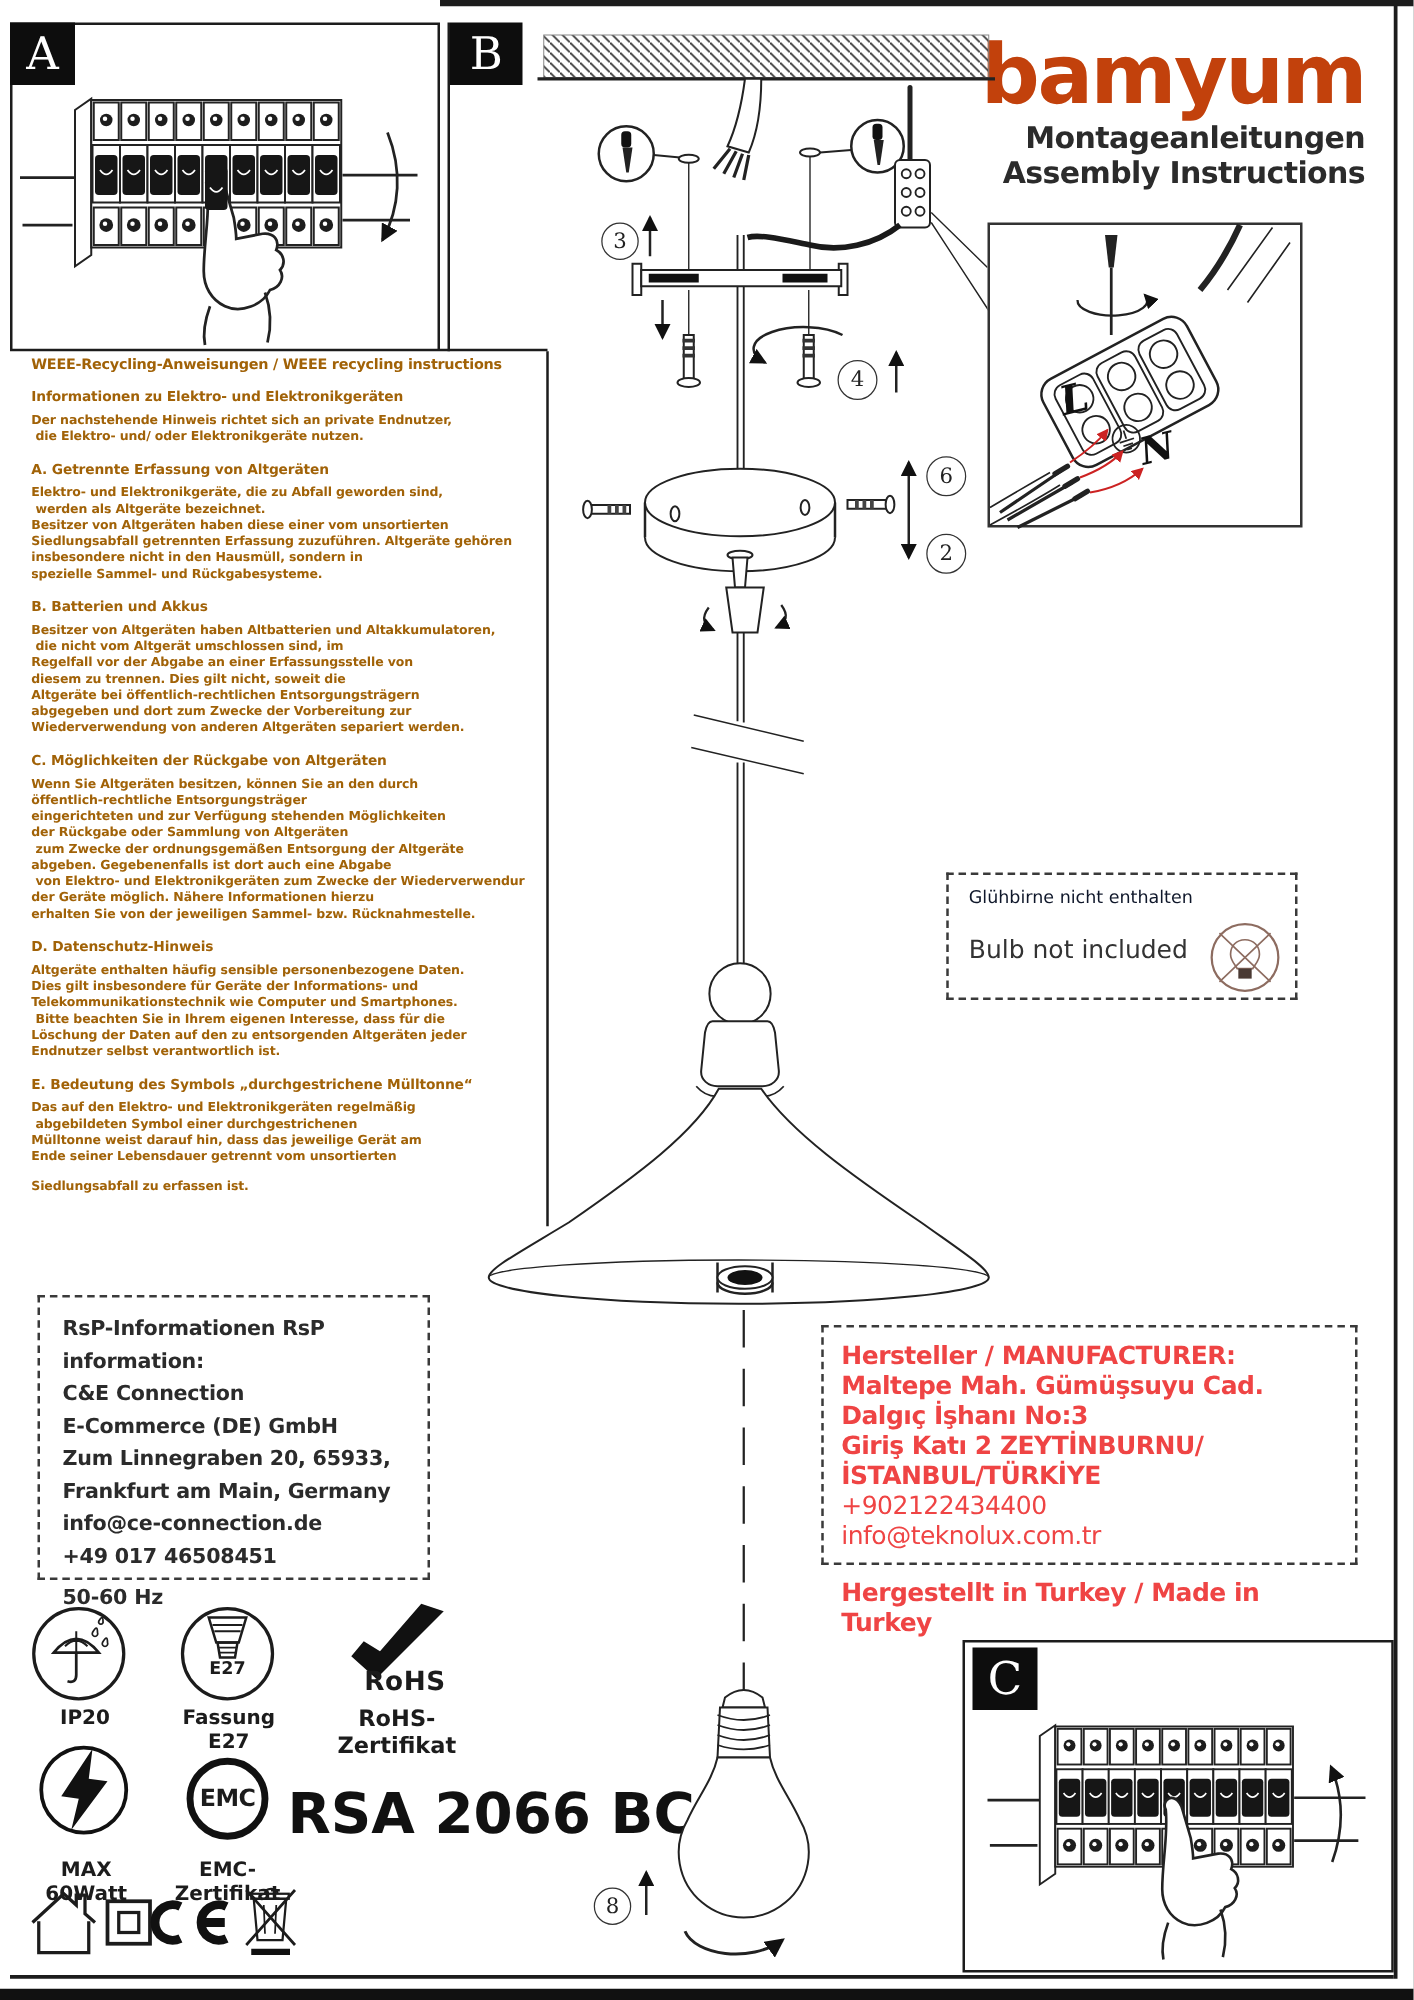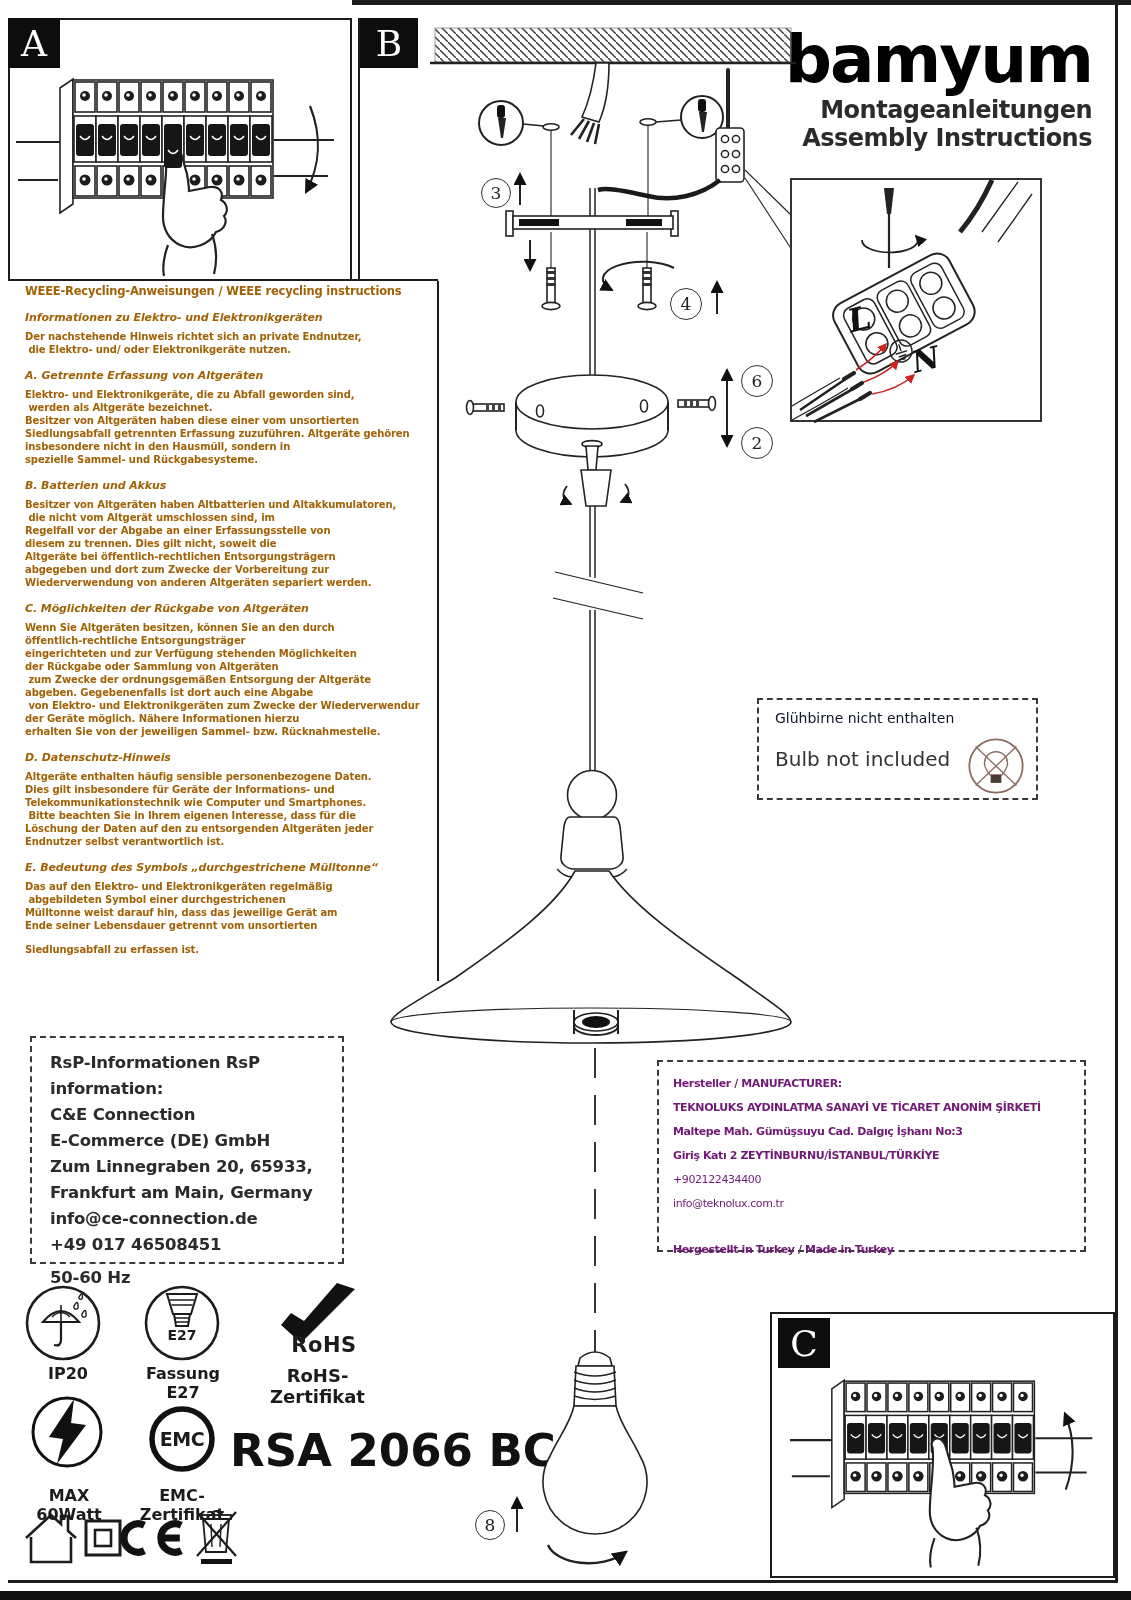--- a/index.html
+++ b/index.html
@@ -7,33 +7,33 @@
         font-family:"DejaVu Sans","Liberation Sans",sans-serif;color:#222;}
   .abs{position:absolute;}
   
   .hline,.vline{position:absolute;background:#1c1c1c;}
   
   .seclabel{position:absolute;background:#0d0d0d;color:#fff;display:flex;align-items:center;justify-content:center;
             font-family:"DejaVu Serif","Liberation Serif",serif;font-size:36px;font-weight:400;}
   
   .weee{position:absolute;left:25px;top:284px;width:414px;color:#a16207;}
   .weee .title{font-size:11.5px;font-weight:bold;letter-spacing:-0.2px;margin:0 0 11px 0;}
-  .weee h4{font-size:11px;font-weight:bold;margin:13px 0 6px 0;letter-spacing:-0.1px;font-style:italic;}
+  .weee h4{font-size:11px;font-weight:bold;margin:13px 0 6px 0;letter-spacing:-0.1px;}
   .weee p{font-size:10px;line-height:13px;margin:0 0 11px 0;white-space:pre-line;letter-spacing:-0.1px;font-weight:bold;}
   
   .brand{position:absolute;left:700px;top:24px;width:392px;text-align:right;}
   .brand .logo{font-size:66px;font-weight:800;letter-spacing:-2px;line-height:72px;}
   .brand .sub{font-size:24px;font-weight:600;color:#2b2b2b;letter-spacing:-0.5px;line-height:28px;}
   
   .dashbox{position:absolute;border:2px dashed #3a3a3a;background:#fff;box-sizing:border-box;}
   .bulbbox .l1{position:absolute;left:16px;top:10px;font-size:14px;font-weight:500;color:#0f172a;}
   .bulbbox .l2{position:absolute;left:16px;top:47px;font-size:20px;font-weight:500;color:#333;}
   .rspbox{padding:12px 0 0 18px;font-size:16.5px;font-weight:600;line-height:26px;letter-spacing:-0.2px;color:#2b2b2b;}
   .rspbox .freq{margin-top:7px;}
-  .mfgbox{padding:10px 0 0 14px;font-size:11px;line-height:24px;letter-spacing:-0.4px;color:#701a75;}
+  .mfgbox{padding:10px 0 0 14px;font-size:20px;line-height:24px;letter-spacing:-0.4px;color:#ef4444;}
   .mfgbox .b{font-weight:bold;}
   .mfgbox .origin{font-weight:bold;margin-top:22px;}
   
   .stepnum{position:absolute;width:28px;height:28px;border:1.6px solid #333;border-radius:50%;background:#fff;
            display:flex;align-items:center;justify-content:center;
            font-family:"DejaVu Serif","Liberation Serif",serif;font-size:17px;color:#222;}
   
   .certlab{position:absolute;font-weight:bold;color:#1c1c1c;text-align:center;}
   .model{position:absolute;font-size:45px;font-weight:bold;letter-spacing:0px;color:#111;}
   .wirelab{position:absolute;font-weight:bold;font-style:italic;color:#111;
@@ -110,21 +110,21 @@
     <rect x="148" y="80" width="18" height="34" rx="3" fill="#161616"></rect>
     <path d="M152,96 q5,7 10,0" stroke="#fff" stroke-width="1.4" fill="none"></path>
     <path d="M294,52 C306,82 304,112 290,138" class="s2" marker-end="url(#ah)"></path>
   </svg>
 
   <div class="seclabel" style="left:360px;top:18px;width:58px;height:50px;">
     <span>B</span>
   </div>
 
   <div class="brand">
-    <div class="logo" style="color:#000000;">bamyum</div>
+    <div class="logo" style="color:#c2410c;">bamyum</div>
     <div class="sub">Montageanleitungen</div>
     <div class="sub">Assembly Instructions</div>
   </div>
 
   <div class="weee">
     <div class="title">WEEE-Recycling-Anweisungen / WEEE recycling instructions</div>
     <h4>Informationen zu Elektro- und Elektronikgeräten</h4>
     <p>Der nachstehende Hinweis richtet sich an private Endnutzer,
 &nbsp;die Elektro- und/ oder Elektronikgeräte nutzen.</p>
     <h4>A. Getrennte Erfassung von Altgeräten</h4>
@@ -363,21 +363,20 @@
     <div>E-Commerce (DE) GmbH</div>
     <div>Zum Linnegraben 20, 65933,</div>
     <div>Frankfurt am Main, Germany</div>
     <div>info@ce-connection.de</div>
     <div>+49 017 46508451</div>
     <div class="freq">50-60 Hz</div>
   </div>
 
   <div class="dashbox mfgbox" style="left:657px;top:1060px;width:429px;height:192px;border-width:2.5px;">
     <div class="b">Hersteller / MANUFACTURER:</div>
-    <div class="b">TEKNOLUKS AYDINLATMA SANAYİ VE TİCARET ANONİM ŞİRKETİ</div>
     <div class="b">Maltepe Mah. Gümüşsuyu Cad. Dalgıç İşhanı No:3</div>
     <div class="b">Giriş Katı 2 ZEYTİNBURNU/İSTANBUL/TÜRKİYE</div>
     <div>+902122434400</div>
     <div>info@teknolux.com.tr</div>
     <div class="origin">Hergestellt in Turkey / Made in Turkey</div>
   </div>
 
   <svg style="left:24px;top:1284px;" width="78" height="78" viewBox="0 0 78 78" stroke="#1c1c1c" fill="none">
     <circle cx="39" cy="39" r="36" stroke-width="2.6"></circle>
     <path d="M19,38 Q37,16 55,38 Z" stroke-width="2.2"></path>

